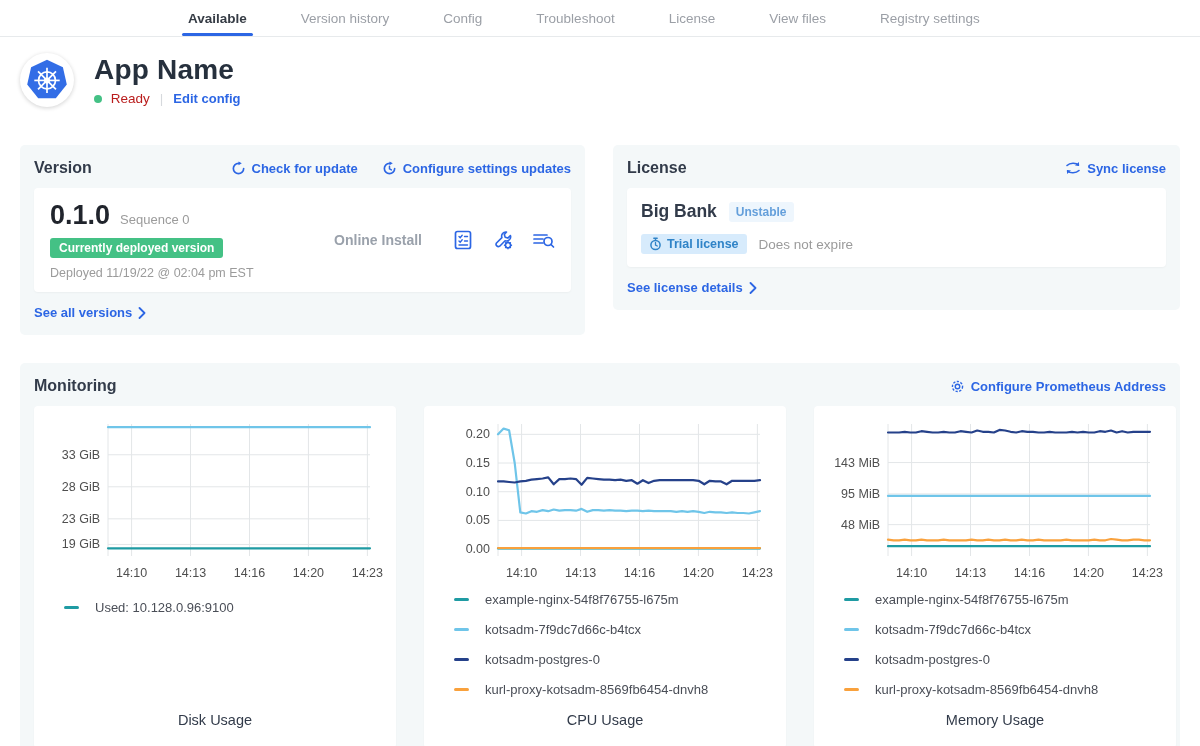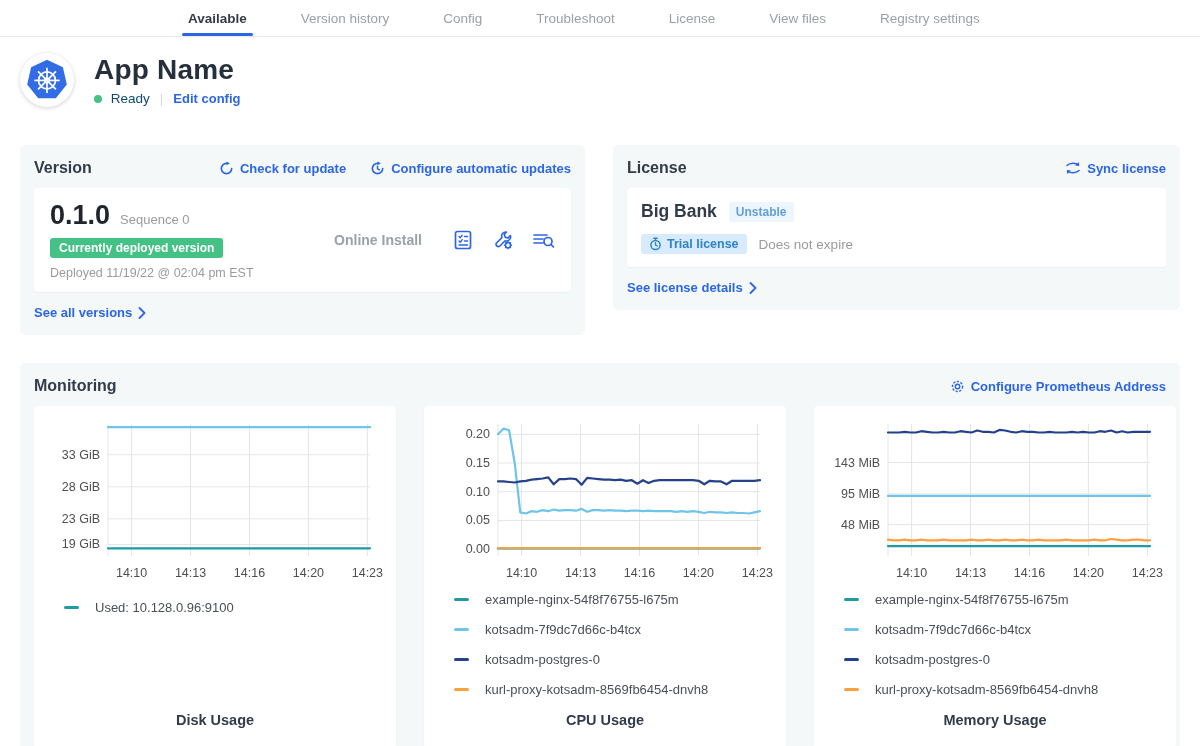--- a/index.html
+++ b/index.html
@@ -15,21 +15,21 @@
   .tab.active::after { content:""; position:absolute; left:-6px; right:-6px; bottom:0;
     height:3px; background:var(--blue); border-radius:2px; }
 
   
   .app-header { display:flex; align-items:center; gap:20px; padding:16px 20px 12px 20px; }
   .logo-wrap { width:54px; height:54px; border-radius:50%; background:#fff;
     box-shadow:0 1px 4px rgba(0,0,0,0.18); display:flex; align-items:center; justify-content:center; }
   .app-title { font-size:28px; font-weight:700; color:#26303d; letter-spacing:0.2px; }
   .app-sub { display:flex; align-items:center; gap:10px; margin-top:5px; font-size:13.5px; }
   .status-dot { width:8px; height:8px; border-radius:50%; background:var(--green); display:inline-block; margin-right:5px; }
-  .status-text { color:#0c4a6e;margin-top:11px; }
+  .status-text { color:#b91c1c;margin-top:11px; }
   .sub-divider { color:#d6d9dd; }
   a.link { color:var(--blue); font-weight:700; text-decoration:none; font-size:13px; cursor:pointer;
     display:inline-flex; align-items:center; gap:6px; }
 
   
   .cards-row { display:flex; gap:28px; padding:0 20px; margin-top:26px; align-items:flex-start; }
   .panel { background:#f4f8f9; border-radius:5px; padding:14px; }
   .panel-head { display:flex; align-items:center; justify-content:space-between; }
   .panel-title { font-size:16px; font-weight:700; color:#323b4a; }
   .head-links { display:flex; gap:24px; }
@@ -62,21 +62,21 @@
 
   
   .monitor-panel { margin:28px 20px 0 20px; }
   .charts-row { display:flex; gap:28px; margin-top:11px; }
   .chart-card { flex:1; background:#fff; border-radius:4px; box-shadow:0 1px 2px rgba(0,0,0,0.04);
     padding:8px 8px 14px 8px; height:342px; display:flex; flex-direction:column; }
   .legend { margin:14px 0 0 22px; }
   .legend-item { display:flex; align-items:center; gap:16px; margin-bottom:15px; }
   .legend-dash { width:15px; height:3px; border-radius:2px; flex:0 0 auto; }
   .legend-label { font-size:13px; color:#4a4e57; }
-  .chart-title { margin-top:auto; text-align:center; font-size:14.5px; font-weight:700; color:#323b4a; padding-bottom:6px; }
+  .chart-title { margin-top:auto; text-align:center; font-size:14.5px; font-weight:400; color:#323b4a; padding-bottom:6px; }
 
   svg text { font-family:"Liberation Sans","DejaVu Sans",sans-serif; }
   :root { --blue:#2c66e4; --green:#44c185; }
 </style>
 </head>
 <body>
 
 <nav class="tabbar" id="tabbar">
     <div class="tab active">Available</div>
     <div class="tab">Version history</div>
@@ -132,21 +132,21 @@
             <path d="M8 0.5 L8 4.5 L11.5 2.4 Z" fill="#2c66e4"></path>
           </svg>
           <span>Check for update</span>
         </a>
         <a class="link">
           <svg width="15" height="15" viewBox="0 0 16 16">
             <path d="M13.5 8 A5.5 5.5 0 1 1 8 2.5" fill="none" stroke="#2c66e4" stroke-width="1.8" stroke-linecap="round"></path>
             <path d="M8 0.5 L8 4.5 L11.5 2.4 Z" fill="#2c66e4"></path>
             <path d="M8 5.5 L8 8.3 L10 9.5" fill="none" stroke="#2c66e4" stroke-width="1.6" stroke-linecap="round"></path>
           </svg>
-          <span>Configure automatic updates</span>
+          <span>Configure settings updates</span>
         </a>
       </span>
     </div>
 
     <div class="white-card version-card">
       <div class="v-left">
         <div class="v-num-row">
           <span class="v-number">0.1.0</span>
           <span class="v-seq">Sequence 0</span>
         </div>

